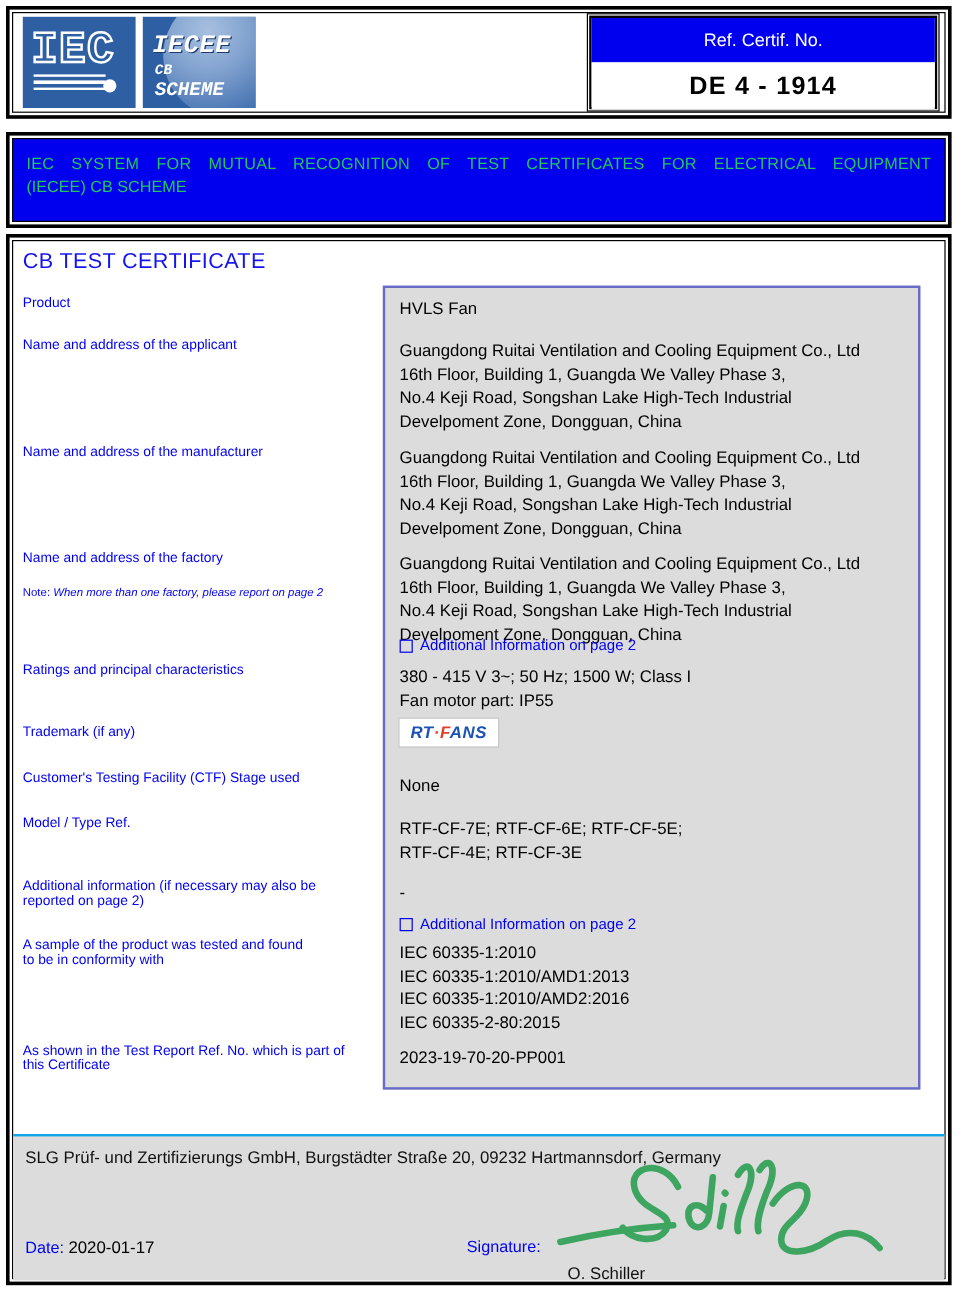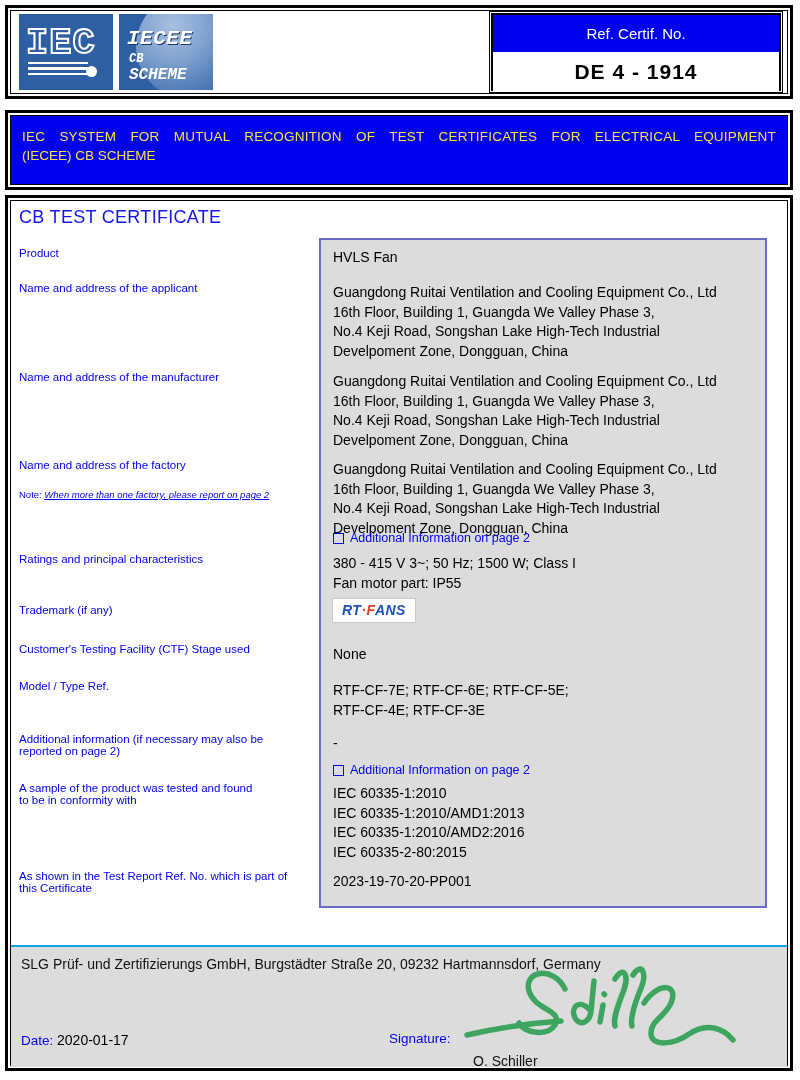--- a/index.html
+++ b/index.html
@@ -32,33 +32,33 @@
      color:#fff; font-size:16px; }
   #ref-box { position:absolute; left:480px; top:2px; width:290px; height:78px;
      border:2px solid #000; box-shadow:0 0 0 1px #fff,0 0 0 2px #000; }
   #ref-label { height:37px; background:#0000ee; color:#fff; font-size:15px;
      display:flex; align-items:center; justify-content:center; }
   #ref-value { height:39px; background:#fff; color:#000; font-size:21px; font-weight:700;
      display:flex; align-items:center; justify-content:center; letter-spacing:1px; }
 
   
   #banner-box { left:10px; top:115px; width:778px; height:70px; background:#0000ee;
-     color:#fde047; font-size:13.5px; padding:13px 11px; }
+     color:#22c55e; font-size:13.5px; padding:13px 11px; }
   #banner-line1 { text-align:justify; text-align-last:justify; letter-spacing:.2px; }
   #banner-line2 { margin-top:4px; }
 
   
   #main-box { left:10px; top:200px; width:778px; height:866px; }
   .lbl { position:absolute; left:8px; color:#0000ee; font-size:11.5px; white-space:pre-line; }
   #cb-title { position:absolute; left:8px; top:6px; color:#1414ee; font-size:18px; letter-spacing:.3px; }
   #value-box { position:absolute; left:308px; top:37px; width:448px; height:670px;
      background:#dcdcdc; border:2px solid #6a6ac8; }
   .val { position:absolute; left:12px; color:#000; font-size:14px; line-height:19.5px; white-space:pre-line; }
   .note { position:absolute; left:8px; color:#0000ee; font-size:9.5px; }
-  .note i { font-style:italic;text-decoration:underline; }
+  .note i { font-style:italic; }
   .cbx-row { position:absolute; left:12px; color:#0000ee; font-size:12.5px; display:flex; align-items:center; }
   .cbx { display:inline-block; width:11px; height:11px; border:1.5px solid #0000ee;
      margin-right:6px; background:transparent; flex:0 0 auto; }
   #tm-patch { position:absolute; left:12px; top:359px; background:#fff; padding:3px 9px 4px 9px;
      box-shadow:0 0 0 1px #c8c8c8; font-style:italic; font-weight:700; font-size:14px; letter-spacing:.5px; }
   .tm-blue { color:#1b52b5; } .tm-red { color:#e2402a; }
 
   #issued-by { position:absolute; left:8px; top:721px; color:#0000ee; font-size:13px; }
 
   

